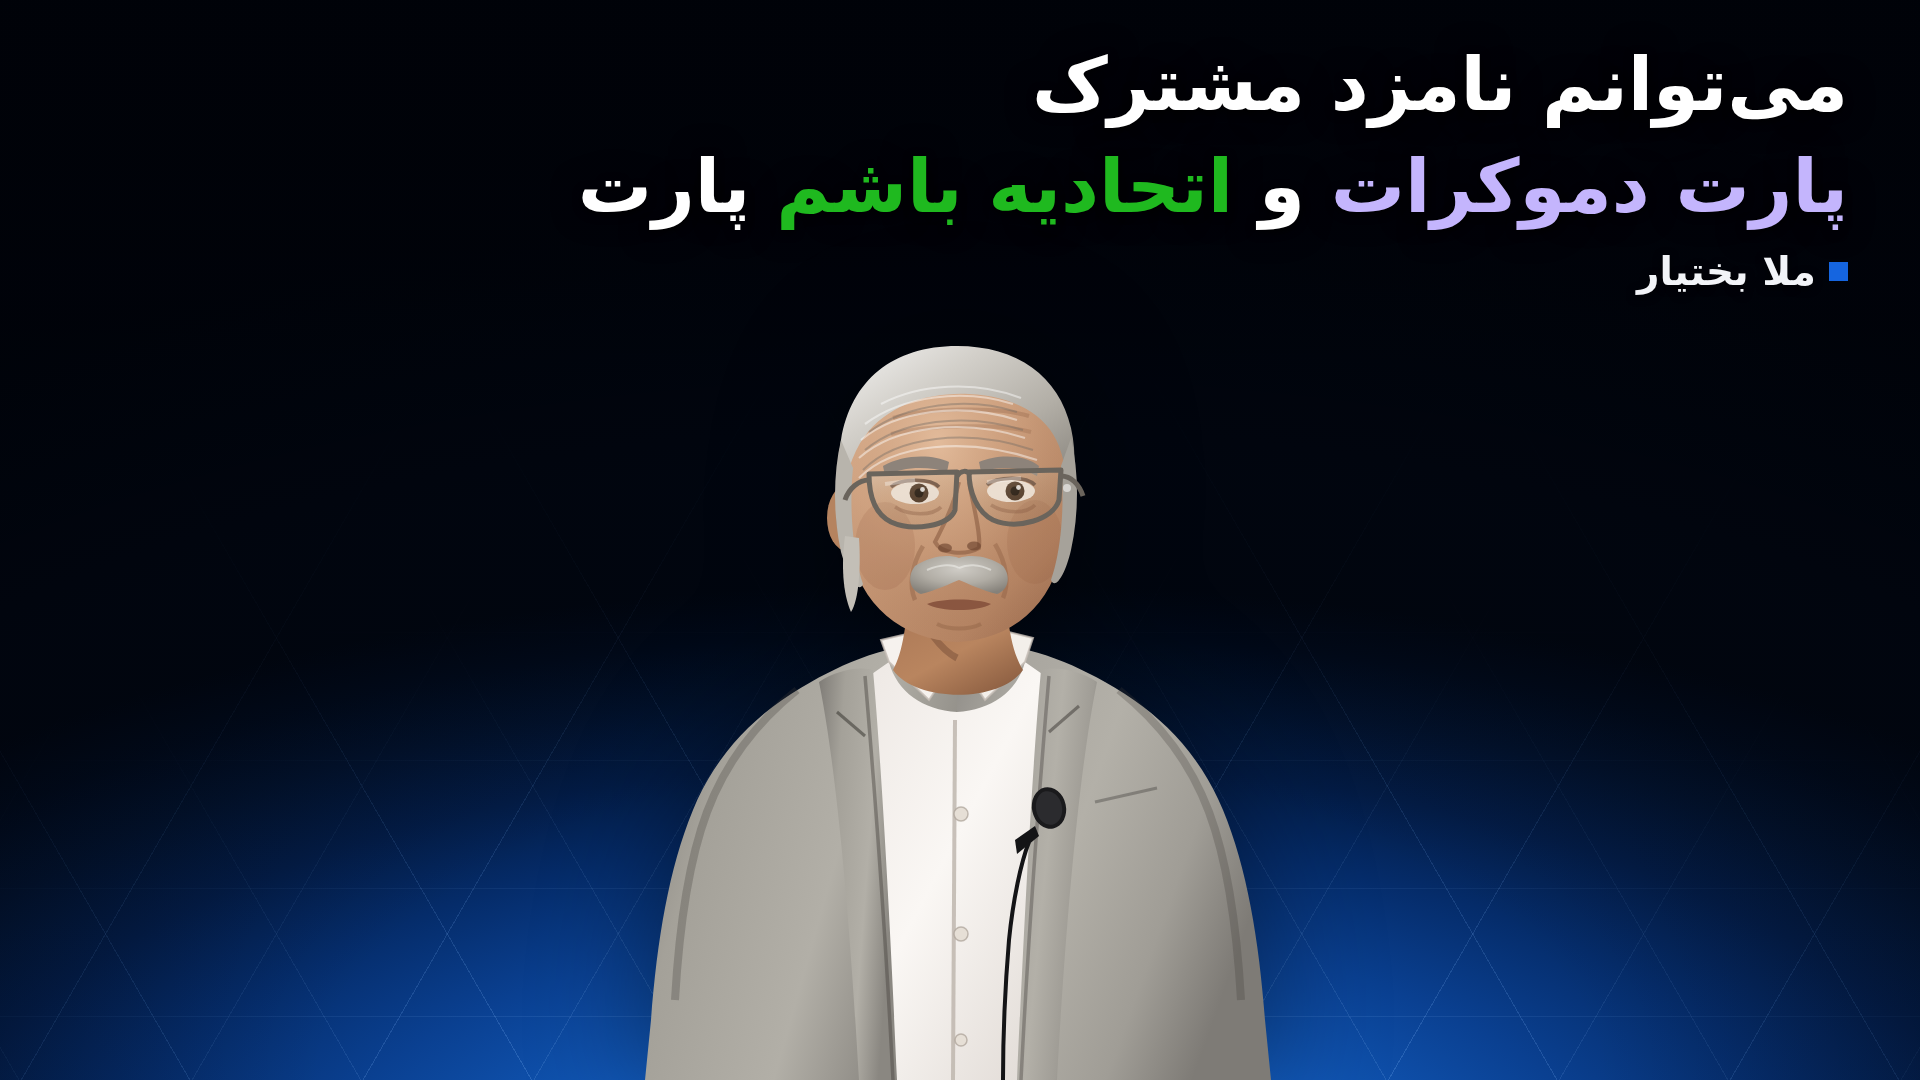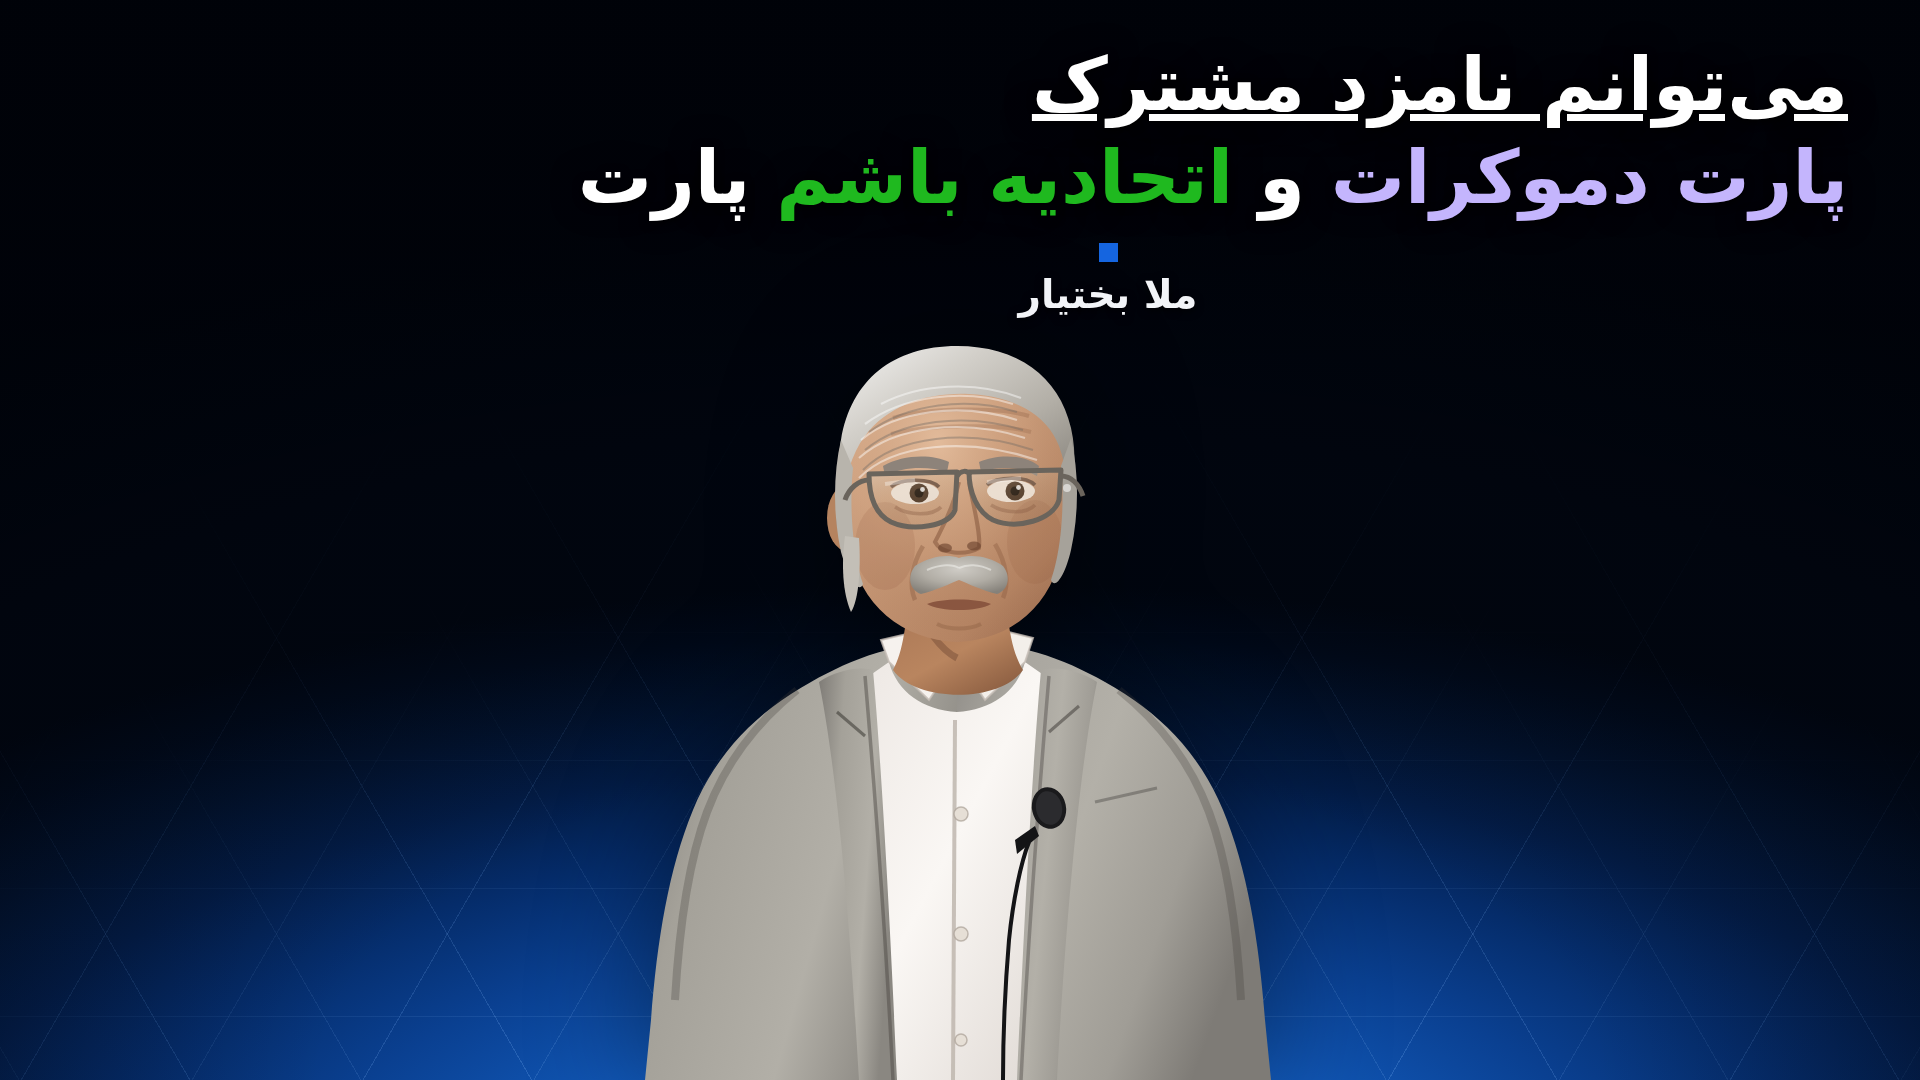--- a/index.html
+++ b/index.html
@@ -74,35 +74,33 @@
   .hl-line {
     font-weight: 700;
     letter-spacing: -0.5px;
     line-height: 1.16;
     white-space: nowrap;
     text-shadow: 0 2px 10px rgba(0,0,0,0.85), 0 0 30px rgba(0,0,0,0.55);
   }
   #headline-line-1 {
     font-size: 74px;
     color: #ffffff;
-    margin-bottom: 7px;
-    text-decoration: underline;
+    margin-bottom: 16px;
   }
   #headline-line-2 {
     font-size: 74px;
   }
   .seg { display: inline; }
   .seg-white  { color: #ffffff; }
   .seg-yellow { color: #c4b5fd; }
   .seg-green  { color: #1FB91F; }
 
   #attribution {
     margin-top: 22px;
     display: flex;
-    flex-direction: column;
     align-items: center;
     justify-content: flex-start;
     gap: 13px;
     direction: rtl;
   }
   #attribution-bullet {
     width: 19px; height: 19px;
     background: #1565E0;
     flex: 0 0 auto;
     display: block;

